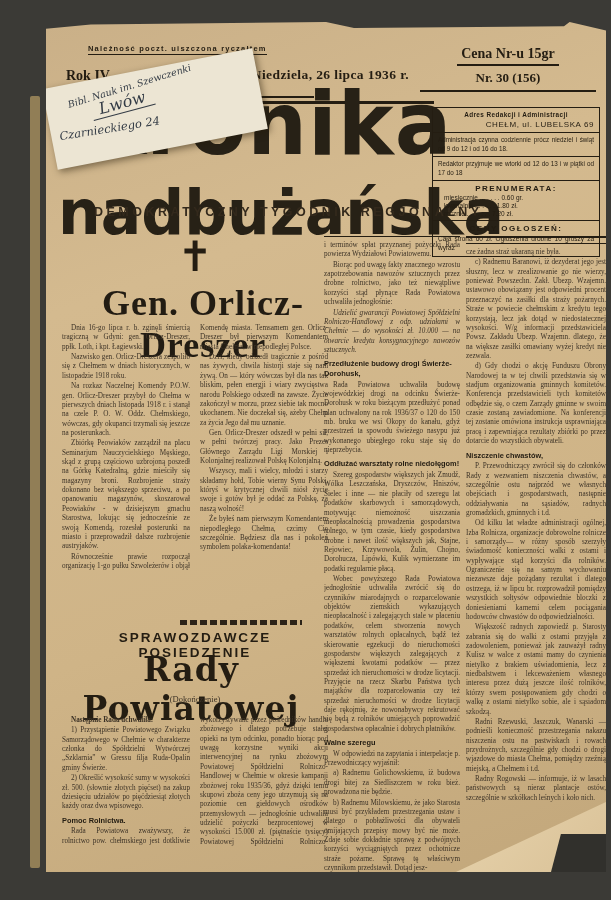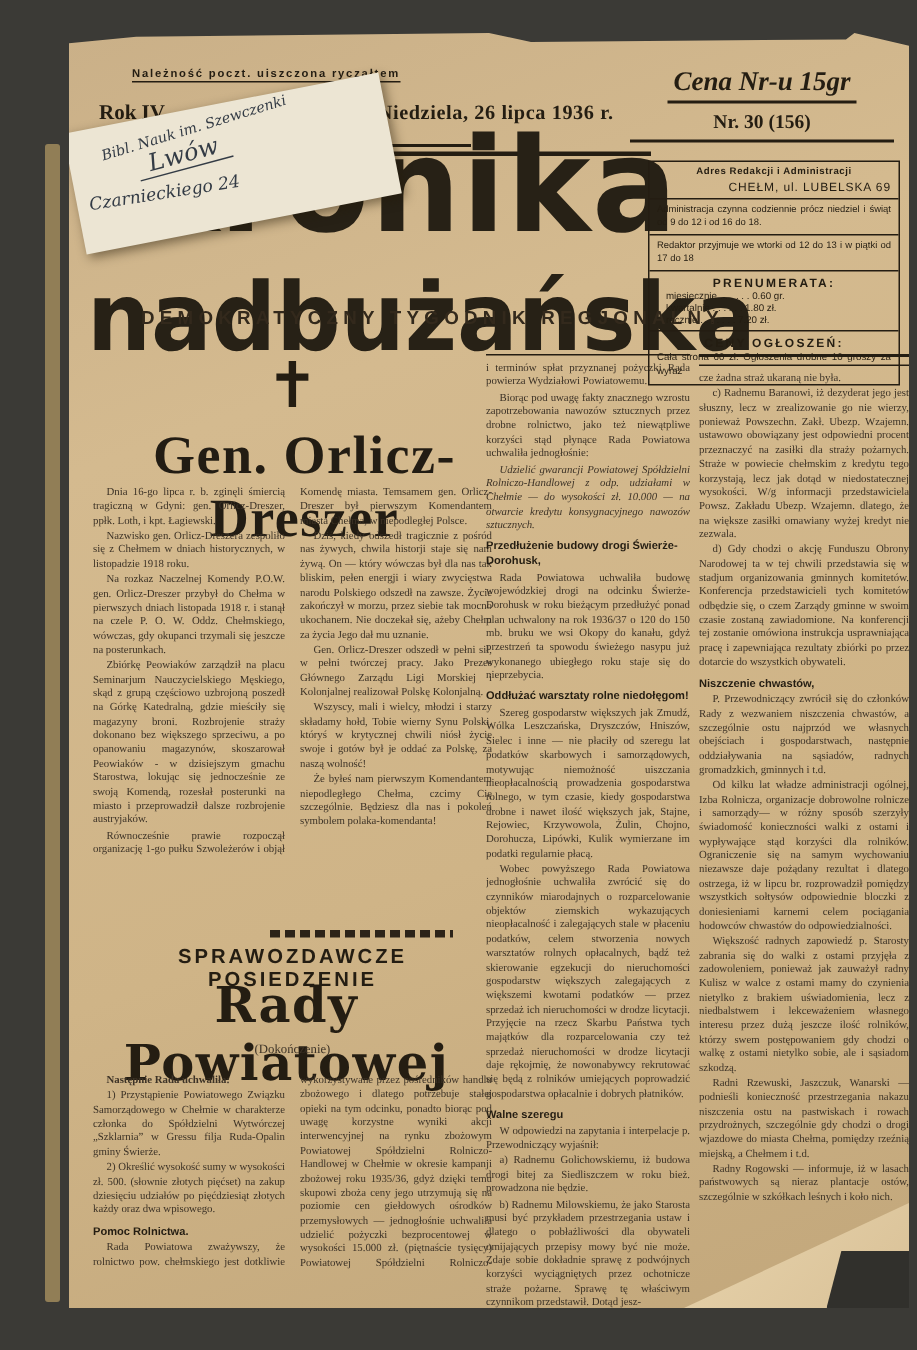--- a/index.html
+++ b/index.html
@@ -10,21 +10,21 @@
   .page{left:46px;top:22px;width:560px;height:850px;
         background:linear-gradient(160deg,#cab088 0%,#d4ba8f 28%,#cfb487 62%,#c2a77b 100%);
         clip-path:polygon(0 .8%,8% .3%,50% 0,55% .7%,92.5% .5%,93.5% 0,100% 1%,100% 100%,0 100%);
         box-shadow:0 0 20px rgba(0,0,0,.55);}
   
   .postal{left:16px;top:22px;font:bold 7.5px "Liberation Sans",sans-serif;letter-spacing:1.2px;
           color:#241d12;border-bottom:1.5px solid #241d12;padding-bottom:1px;margin-left:26px;}
   .rok{left:20px;top:46px;font-weight:bold;font-size:14px;color:#241d12;}
   .dateline{left:158px;top:45px;font-weight:bold;font-size:13.5px;color:#241d12;letter-spacing:.4px;}
   .pricebox{right:10px;top:22px;width:176px;text-align:center;color:#241d12;}
-  .price{font-weight:bold;font-size:18px;display:inline-block;border-bottom:2.5px solid #241d12;padding:0 4px 2px;font-style:italic;}
+  .price{font-weight:bold;font-size:14px;display:inline-block;border-bottom:2.5px solid #241d12;padding:0 4px 2px;}
   .issue{font-weight:bold;font-size:13px;margin-top:4px;}
   .issue-rule{border-top:2px solid #241d12;margin-top:4px;}
   .hrule1{left:16px;top:74px;width:252px;height:2px;background:#241d12;}
   .hrule2{left:152px;top:79px;width:236px;height:2.5px;background:#241d12;}
   
   .m1{left:34px;top:60px;font-family:"DejaVu Sans",sans-serif;font-weight:bold;font-size:84px;
       line-height:1;letter-spacing:1px;color:#272116;transform:scaleY(1.04);}
   .m2{left:12px;top:160px;font-family:"DejaVu Sans",sans-serif;font-weight:bold;font-size:60px;
       line-height:1;letter-spacing:0px;color:#272116;transform:scaleY(1.05);}
   .subtitle{left:48px;top:183px;font:bold 12.5px "Liberation Sans",sans-serif;letter-spacing:3.5px;color:#33291c;}

